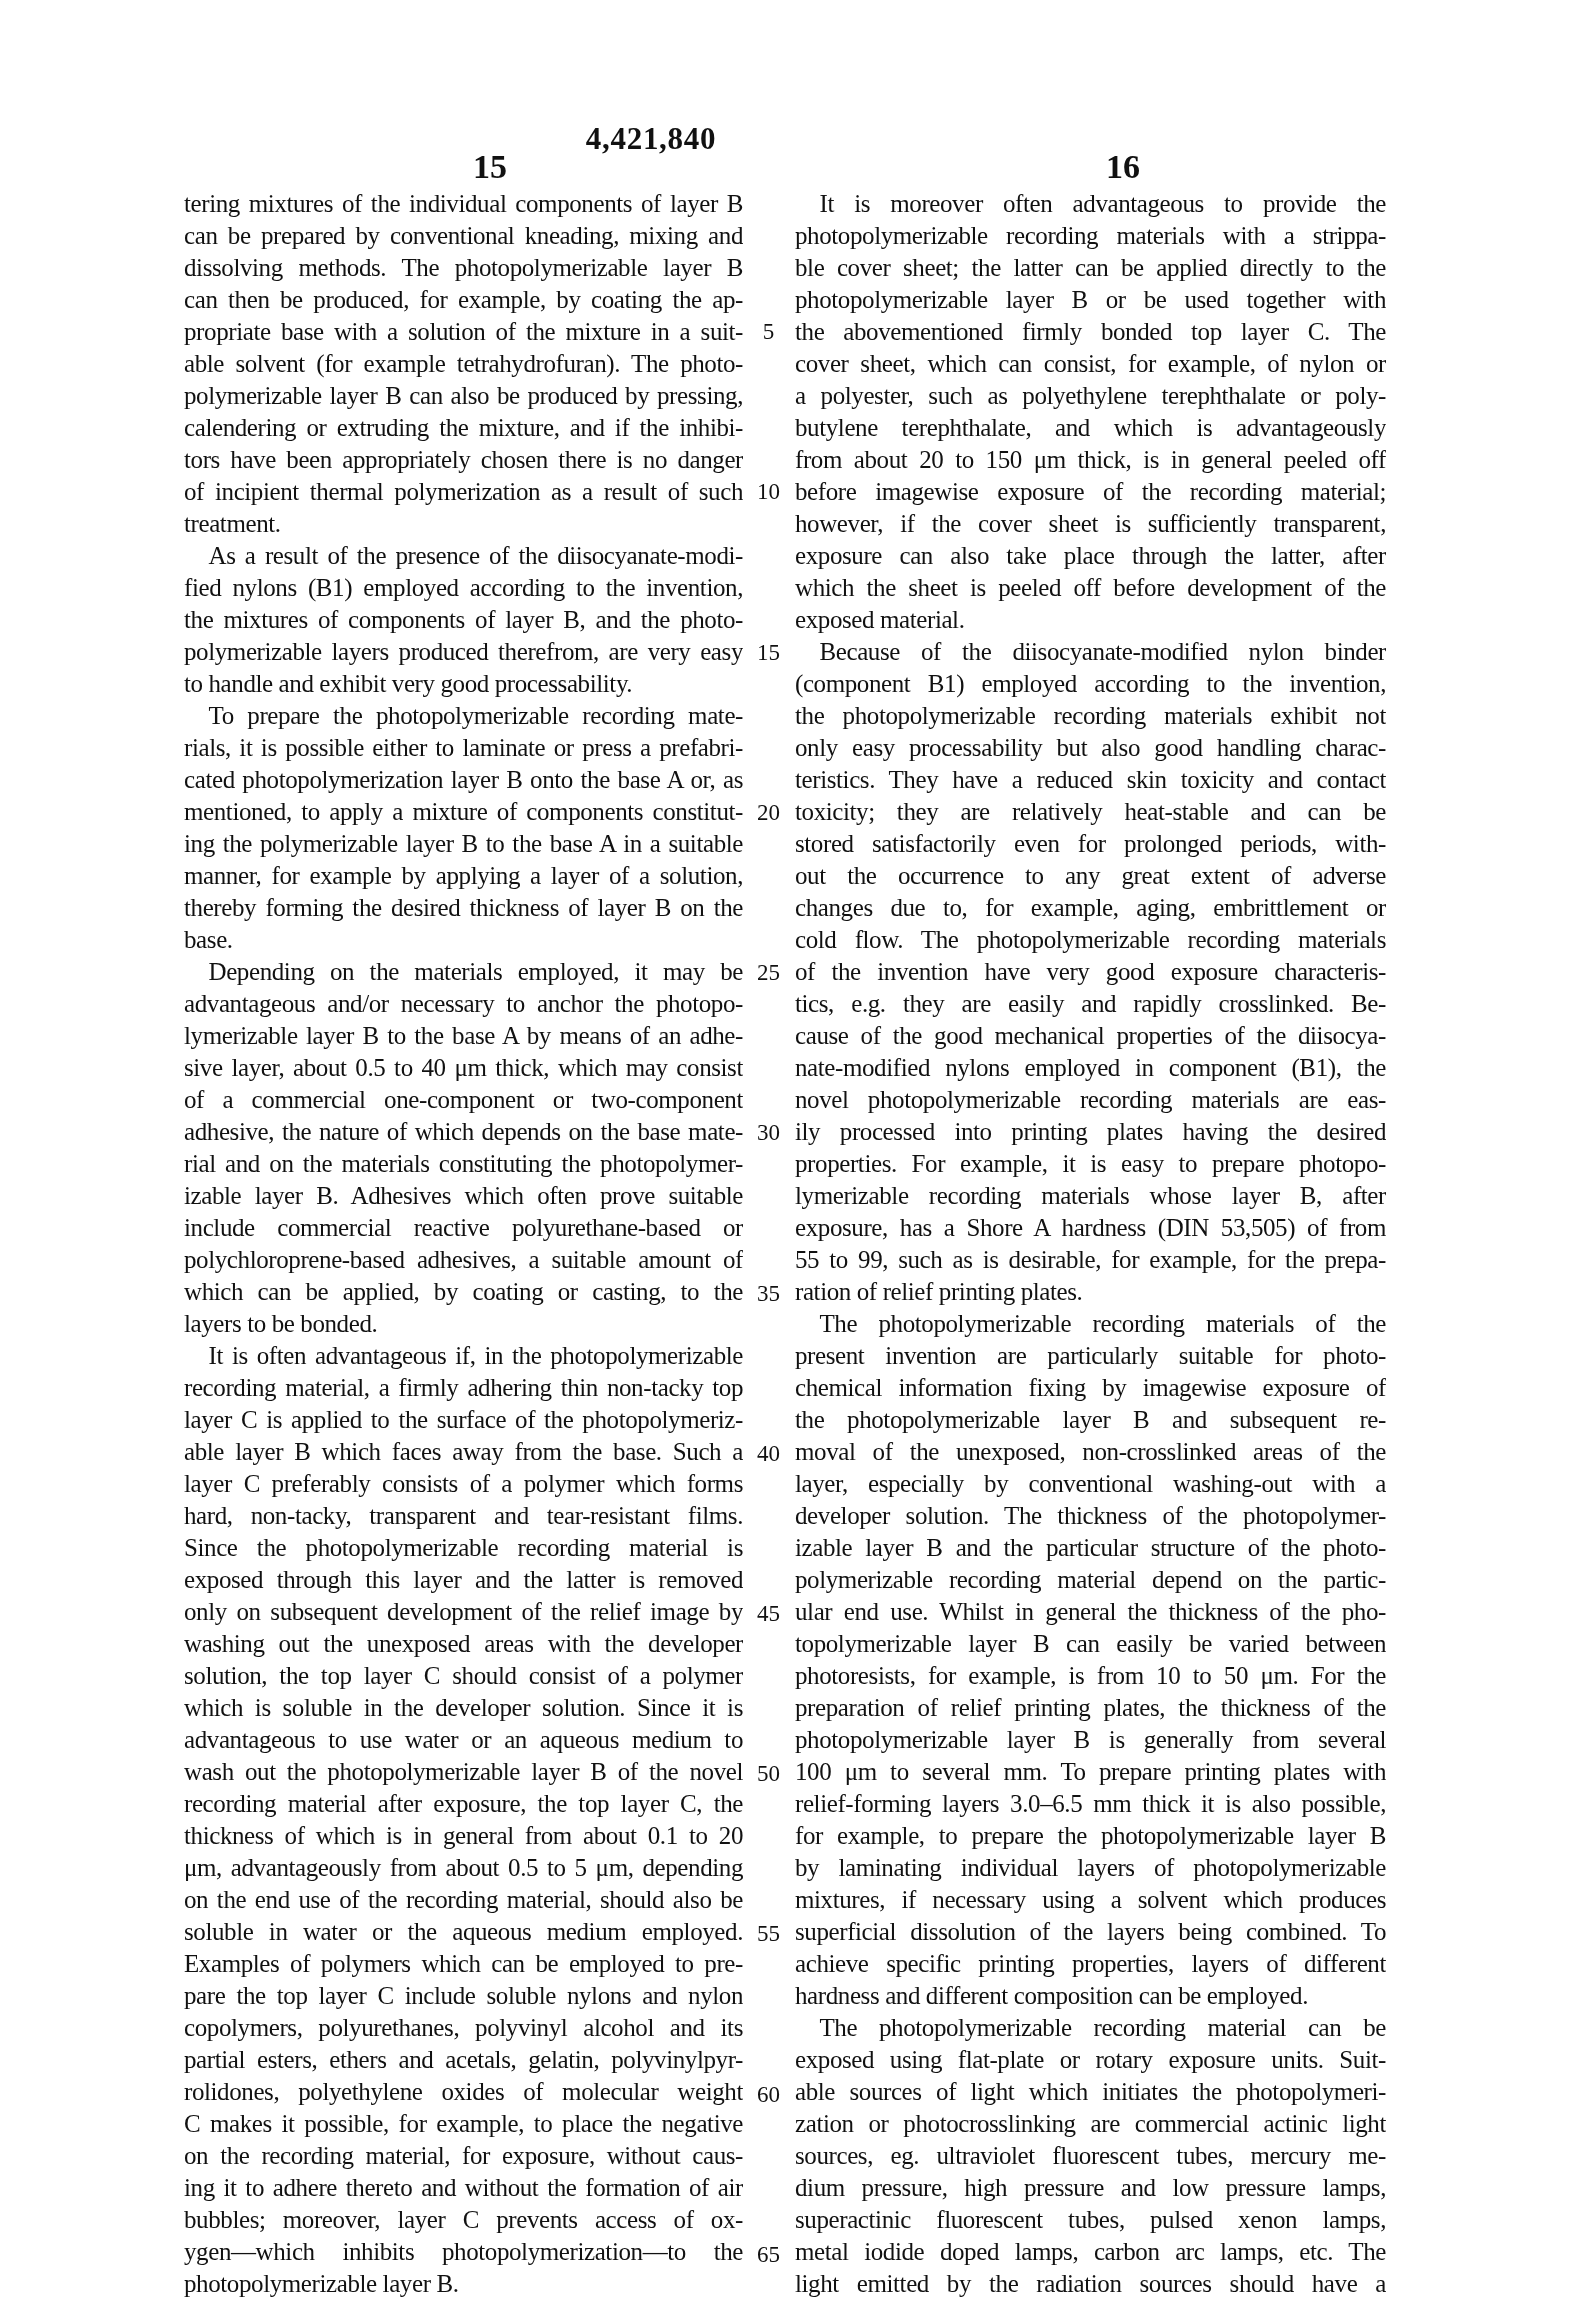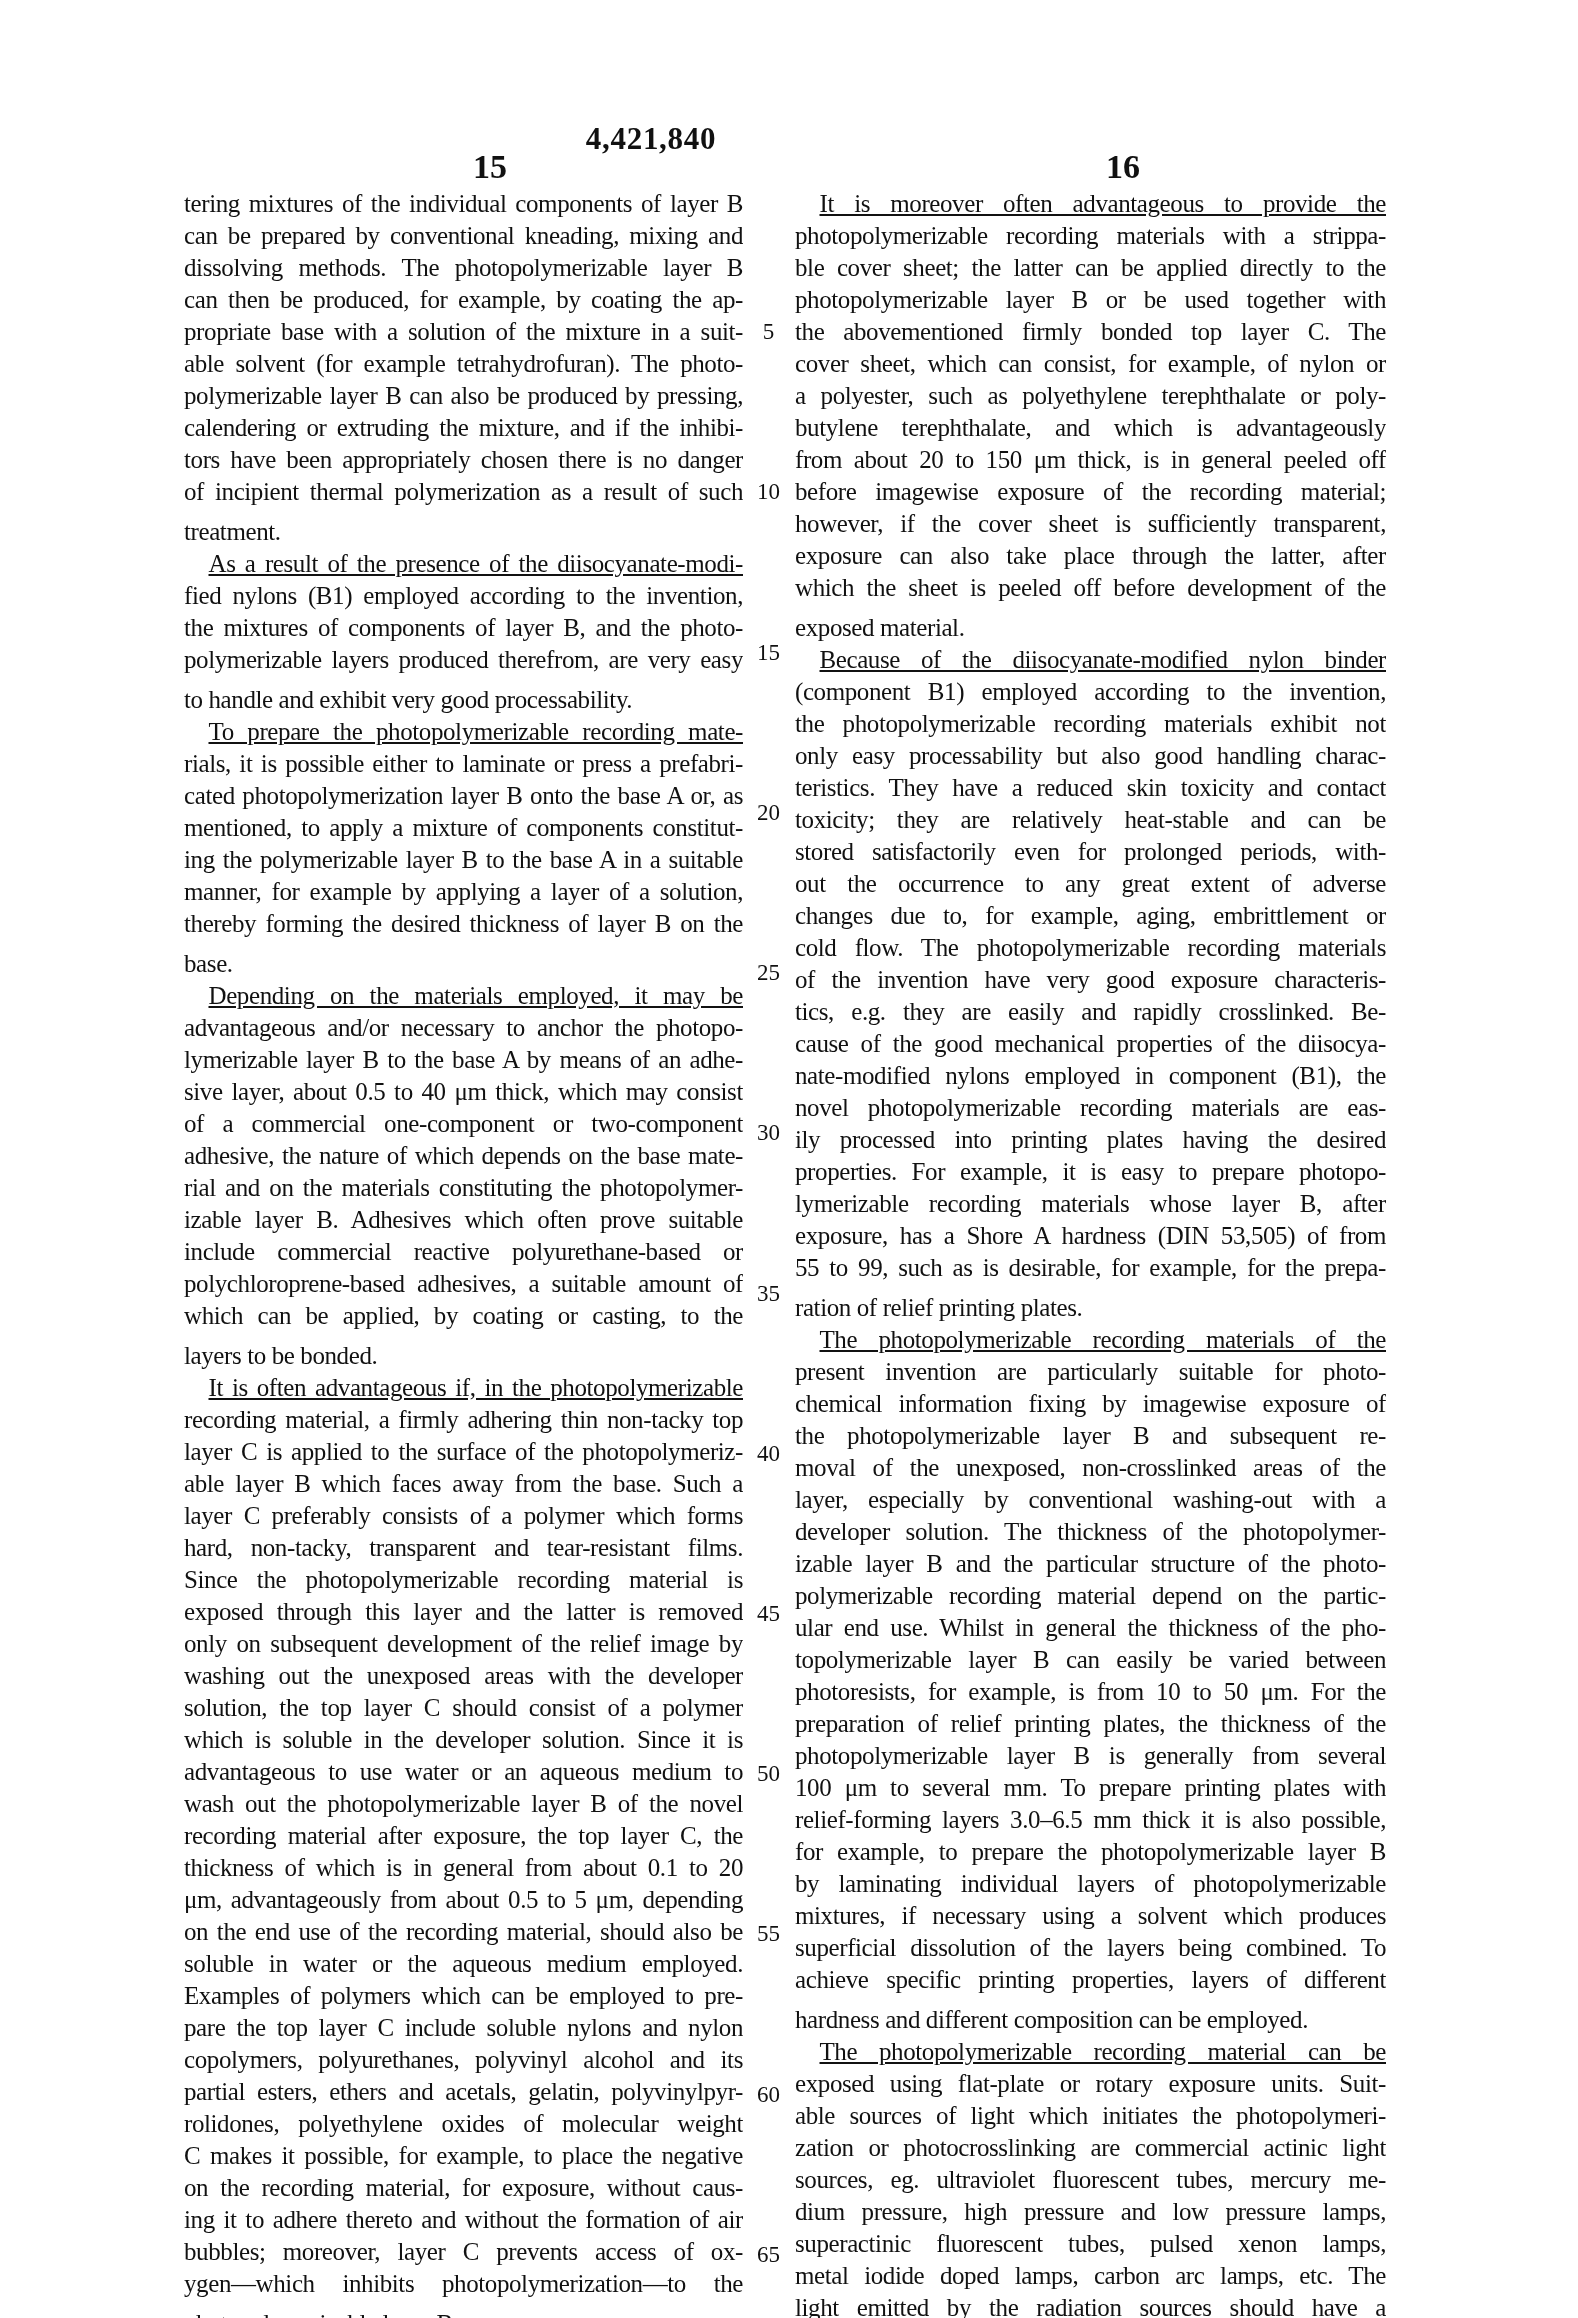--- a/index.html
+++ b/index.html
@@ -8,22 +8,22 @@
   .patno { position:absolute; top:121px; left:0; width:1302px; text-align:center;
            font-size:31px; font-weight:bold; letter-spacing:0.7px; }
   .colno { position:absolute; top:148px; font-size:34px; font-weight:bold; width:82px; text-align:center; }
   #colno-left { left:449px; }
   #colno-right { left:1082px; }
   .column { position:absolute; top:188px; }
   #col-left { left:184px; width:559px; }
   #col-right { left:795px; width:591px; }
   .ln { height:32px; line-height:32px; font-size:25px; white-space:nowrap;
         text-align:justify; text-align-last:justify; overflow:hidden; letter-spacing:-0.4px; }
-  .ln.end { text-align-last:left;margin-top:8px; }
-  .ln.ind { text-indent:24.5px;text-decoration:underline; }
+  .ln.end { text-align-last:left; }
+  .ln.ind { text-indent:24.5px; }
   .gutter { position:absolute; top:188px; left:748px; width:41px; }
   .gnum { position:absolute; width:41px; text-align:center; font-size:23px; line-height:32px; }
 </style>
 </head>
 <body>
 
 <div class="patno">4,421,840</div>
 <div id="colno-left" class="colno">15</div>
 <div id="colno-right" class="colno">16</div>
 

